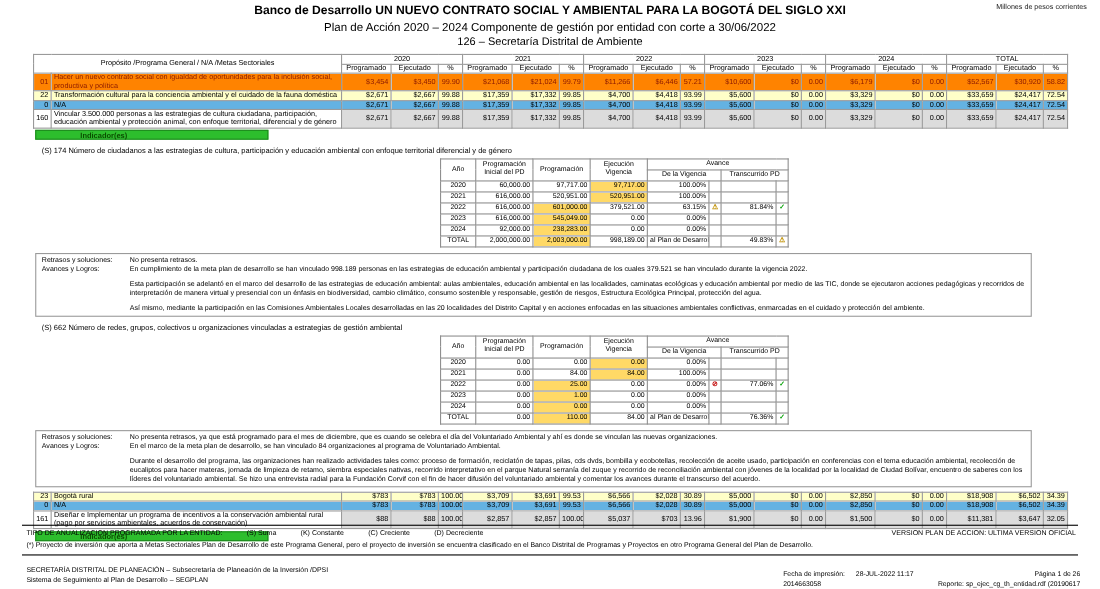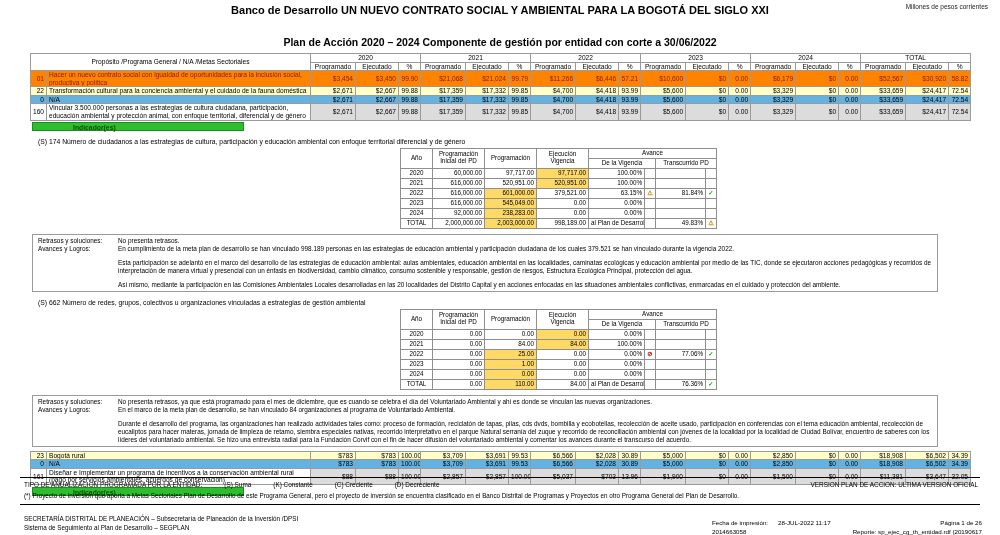--- a/index.html
+++ b/index.html
@@ -4,21 +4,21 @@
 <style>
   html,body{margin:0;padding:0;}
   body{
     width:1000px;height:535px;background:#ffffff;position:relative;overflow:hidden;
     font-family:"Liberation Sans", sans-serif;color:#000;
     -webkit-font-smoothing:antialiased;
   }
   .currency-note{position:absolute;top:3px;right:12px;font-size:6.5px;color:#222;}
   .titles{text-align:center;padding-top:4px;}
   .t1{font-size:11px;font-weight:bold;}
-  .t2{font-size:10.5px;margin-top:20px;font-weight:bold;}
+  .t2{font-size:10.5px;margin-top:3px;}
   .t3{font-size:10px;margin-top:2px;}
 
   
   table.btable{
     border-collapse:collapse;table-layout:fixed;width:932px;margin:5px 0 0 30px;
     font-size:6.6px;
   }
   table.btable th, table.btable td{
     border:1px solid #9a9a9a;padding:0 2px;line-height:1.15;overflow:hidden;white-space:nowrap;
   }
@@ -81,20 +81,21 @@
   .pline .pright{margin-left:auto;}
 </style>
 </head>
 <body>
 
 <div class="currency-note">Millones de pesos corrientes</div>
 
 <div class="titles">
   <div class="t1">Banco de Desarrollo UN NUEVO CONTRATO SOCIAL Y AMBIENTAL PARA LA BOGOTÁ DEL SIGLO XXI</div>
   <div class="t2">Plan de Acción 2020 – 2024 Componente de gestión por entidad con corte a 30/06/2022</div>
+  <div class="t3">126 – Secretaría Distrital de Ambiente</div>
 </div>
 
 <table class="btable">
   <colgroup>
     <col style="width:16px">
       <col style="width:264px">
     <col style="width:45px">
       <col style="width:43px">
       <col style="width:22px">
     <col style="width:45px">

